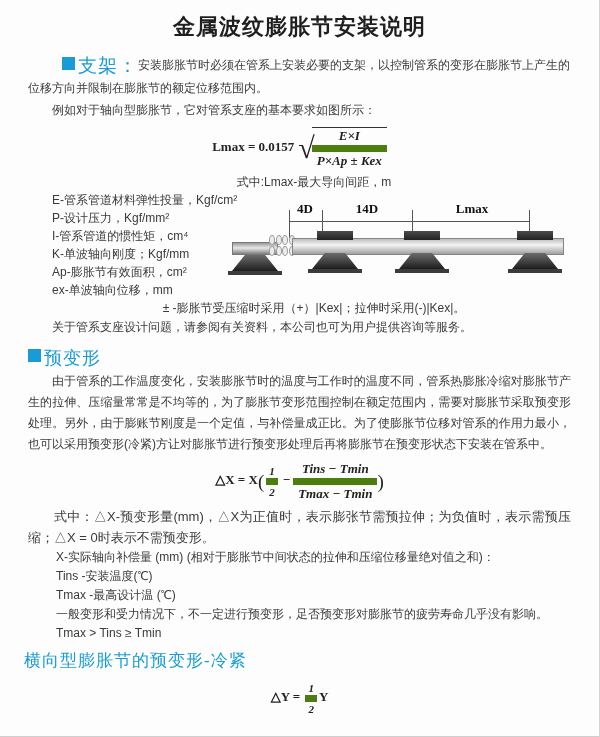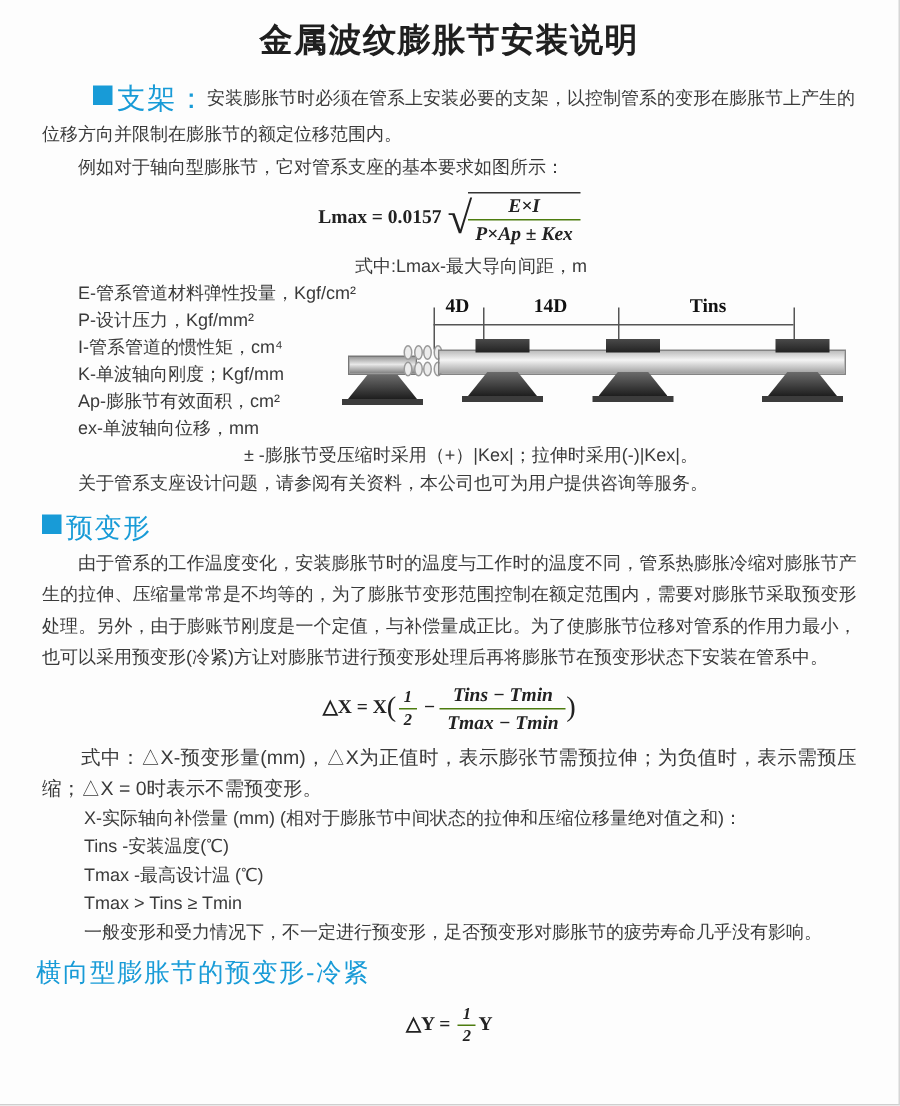--- a/index.html
+++ b/index.html
@@ -32,21 +32,21 @@
   .sec-label{color:#189bd7;font-size:19px;letter-spacing:1px;vertical-align:-3px;}
   .indent{ text-indent:2em; }
   
   .formula{
     text-align:center;
     font-family:"Liberation Serif",serif;
     font-size:13px;font-weight:700;color:#222;
     margin:6px 0 2px;
   }
   .frac{display:inline-block;vertical-align:middle;text-align:center;font-style:italic;font-weight:700;}
-  .frac .num{display:block;border-bottom:1px solid #4d7c0f;padding:0 5px 1px;font-family:Liberation Serif, serif;}
+  .frac .num{display:block;border-bottom:7px solid #4d7c0f;padding:0 5px 1px;font-family:Liberation Serif, serif;}
   .frac .den{display:block;padding:1px 5px 0;}
   .radical{font-size:30px;font-weight:400;vertical-align:middle;margin:0 -3px 0 4px;line-height:1;}
   .root-stack{border-top:1.5px solid #333;}
   .half{font-size:11px;margin:0 2px;}
   .half .num{padding:0 3px 1px;}
   .half .den{padding:1px 3px 0;}
   .paren{font-size:19px;font-weight:400;vertical-align:middle;}
   .f-op{margin:0 3px;}
   
   .defs-row{position:relative;margin-top:4px;}
@@ -125,21 +125,21 @@
       <div class="def-line">I-管系管道的惯性矩，cm⁴</div>
       <div class="def-line">K-单波轴向刚度；Kgf/mm</div>
       <div class="def-line">Ap-膨胀节有效面积，cm²</div>
       <div class="def-line">ex-单波轴向位移，mm</div>
       <div class="def-line">± -膨胀节受压缩时采用（+）|Kex|；拉伸时采用(-)|Kex|。</div>
     </div>
 
     <div class="diagram">
       <span class="dim-label" style="left:73px">4D</span>
       <span class="dim-label" style="left:135px">14D</span>
-      <span class="dim-label" style="left:240px">Tins</span>
+      <span class="dim-label" style="left:240px">Lmax</span>
 
       <div class="dim-line" style="left:57px;width:240px"></div>
       <div class="dim-tick" style="left:57px"></div>
       <div class="dim-tick" style="left:90px"></div>
       <div class="dim-tick" style="left:180px"></div>
       <div class="dim-tick" style="left:297px"></div>
 
       <div class="pipe-stub"></div>
       <div class="bellows">
         <span class="coil"></span>
@@ -181,22 +181,22 @@
   <div class="formula">
     <span>△X = X</span><span class="paren">(</span><span class="frac half"><span class="num">1</span><span class="den">2</span></span><span class="f-op">−</span><span class="frac"><span class="num">Tins − Tmin</span><span class="den">Tmax − Tmin</span></span><span class="paren">)</span>
   </div>
 
   <div class="fx-note">式中：△X-预变形量(mm)，△X为正值时，表示膨张节需预拉伸；为负值时，表示需预压缩；△X = 0时表示不需预变形。</div>
 
   <div>
     <div class="ax-line">X-实际轴向补偿量 (mm) (相对于膨胀节中间状态的拉伸和压缩位移量绝对值之和)：</div>
     <div class="ax-line">Tins -安装温度(℃)</div>
     <div class="ax-line">Tmax -最高设计温 (℃)</div>
+    <div class="ax-line">一般变形和受力情况下，不一定进行预变形，足否预变形对膨胀节的疲劳寿命几乎没有影响。</div>
     <div class="ax-line">Tmax &gt; Tins ≥ Tmin</div>
-    <div class="ax-line">一般变形和受力情况下，不一定进行预变形，足否预变形对膨胀节的疲劳寿命几乎没有影响。</div>
   </div>
 
   <div class="sub-head" style="margin-left:24px">横向型膨胀节的预变形-冷紧</div>
 
   <div class="formula" style="margin-top:10px">
     <span>△Y =</span>
     <span class="frac half"><span class="num">1</span><span class="den">2</span></span><span>Y</span>
   </div>
 
 </div>

